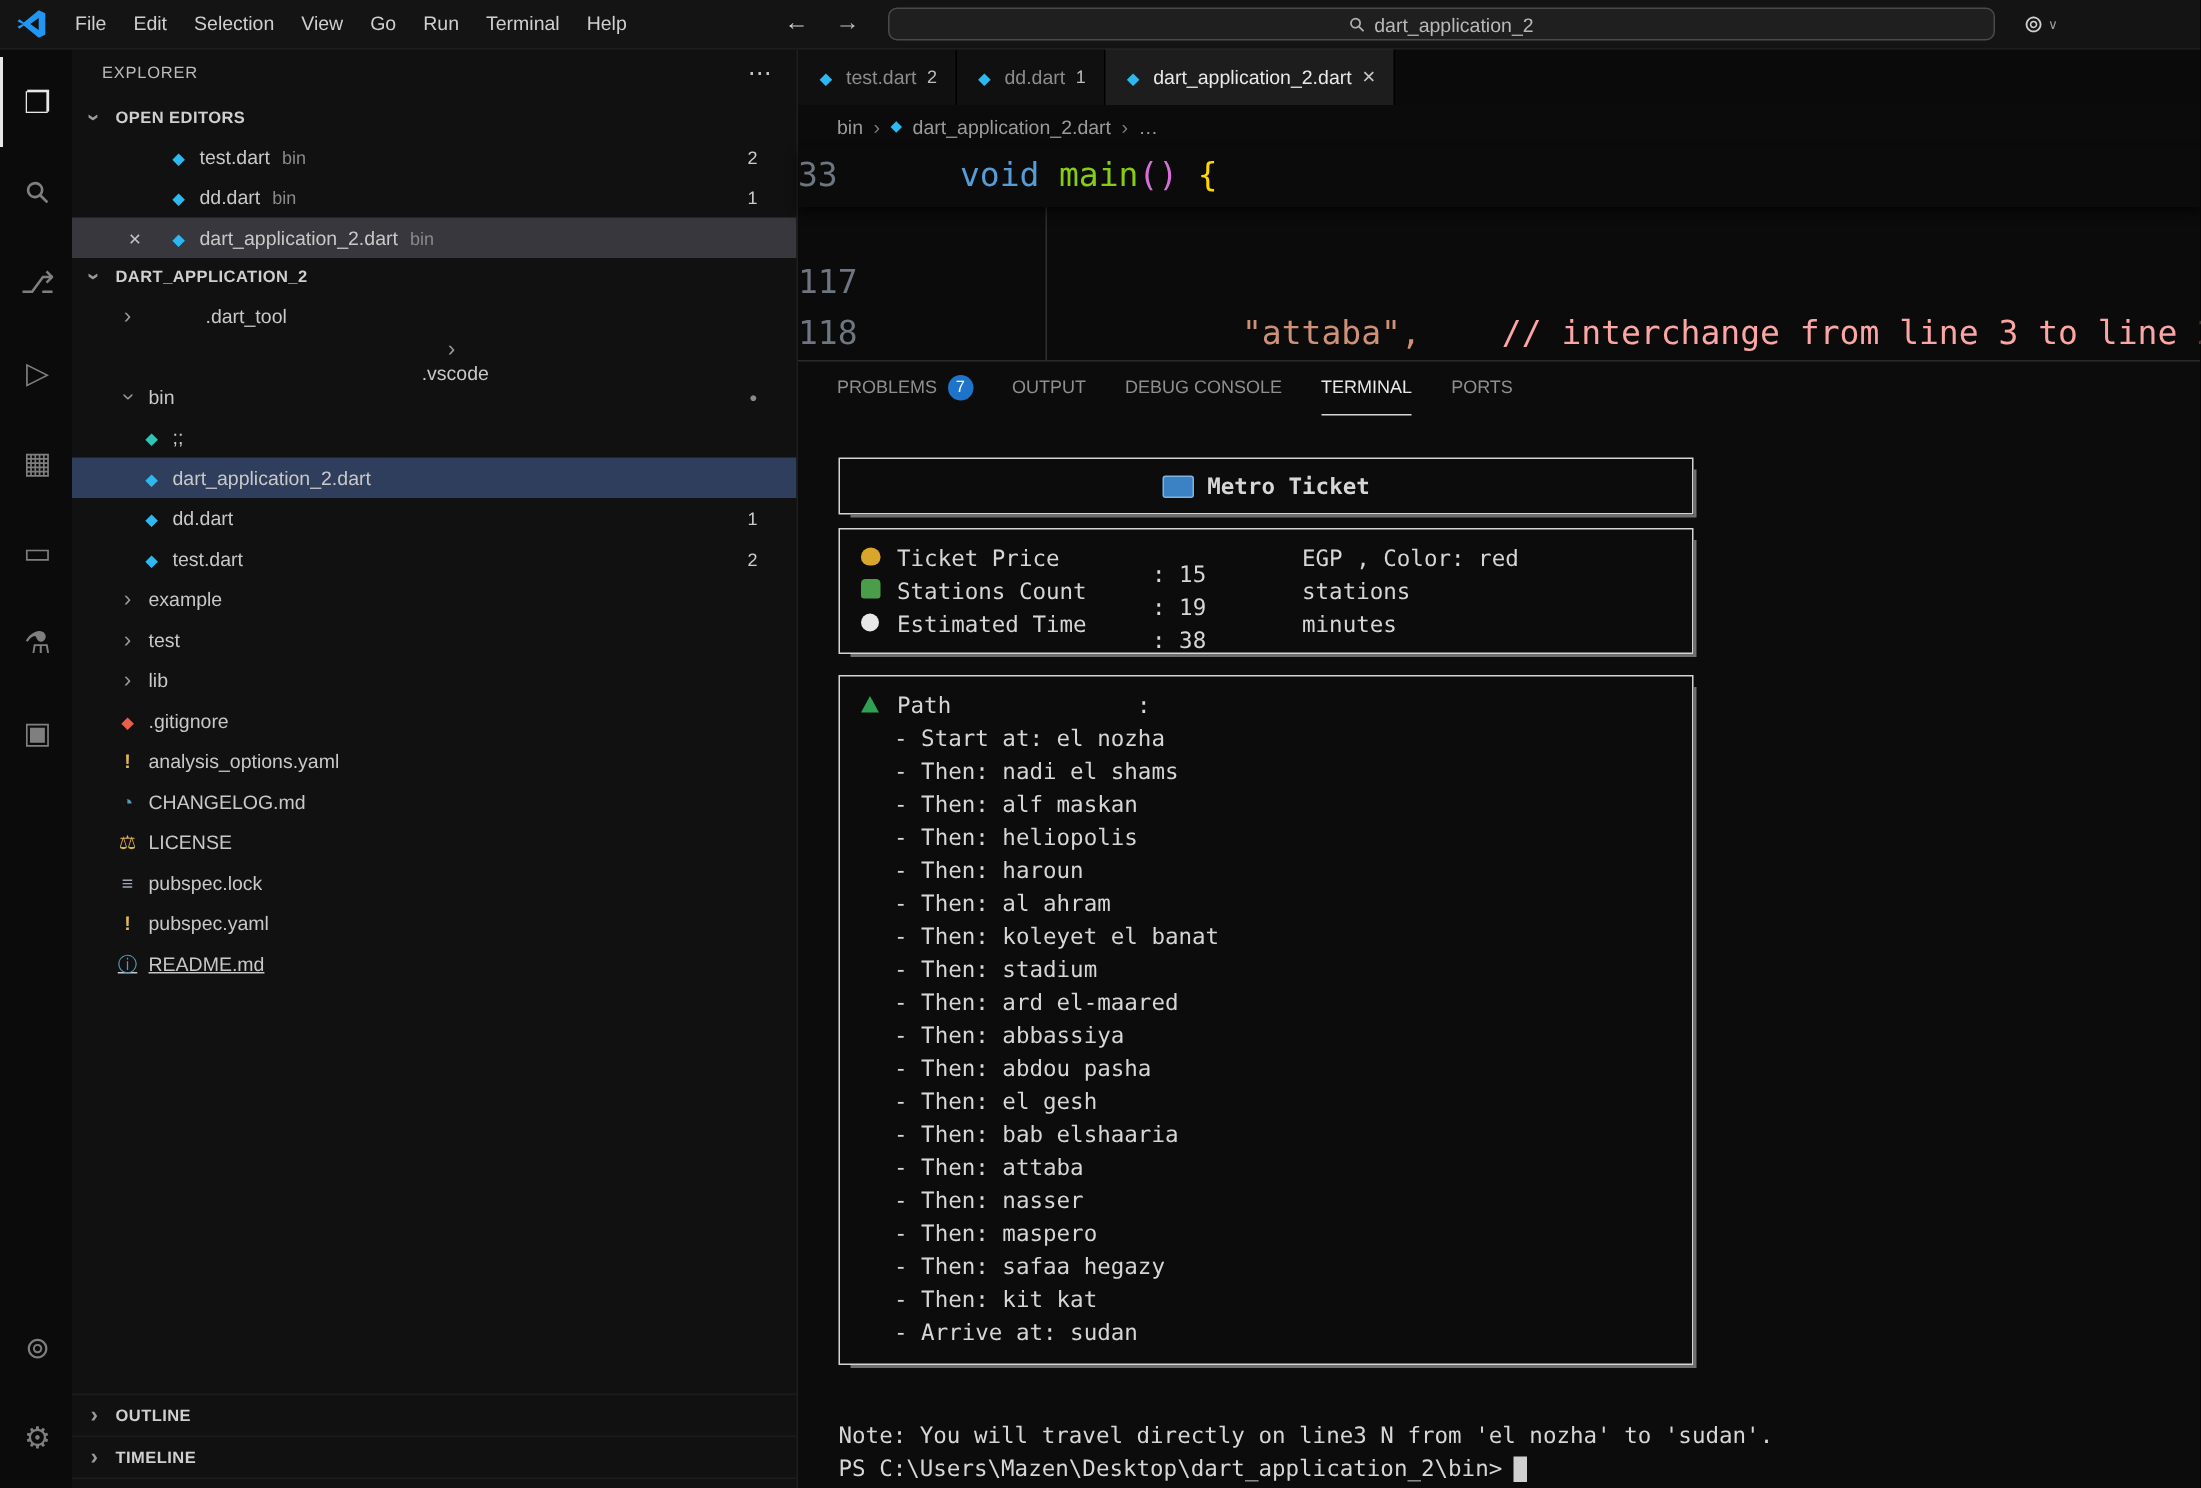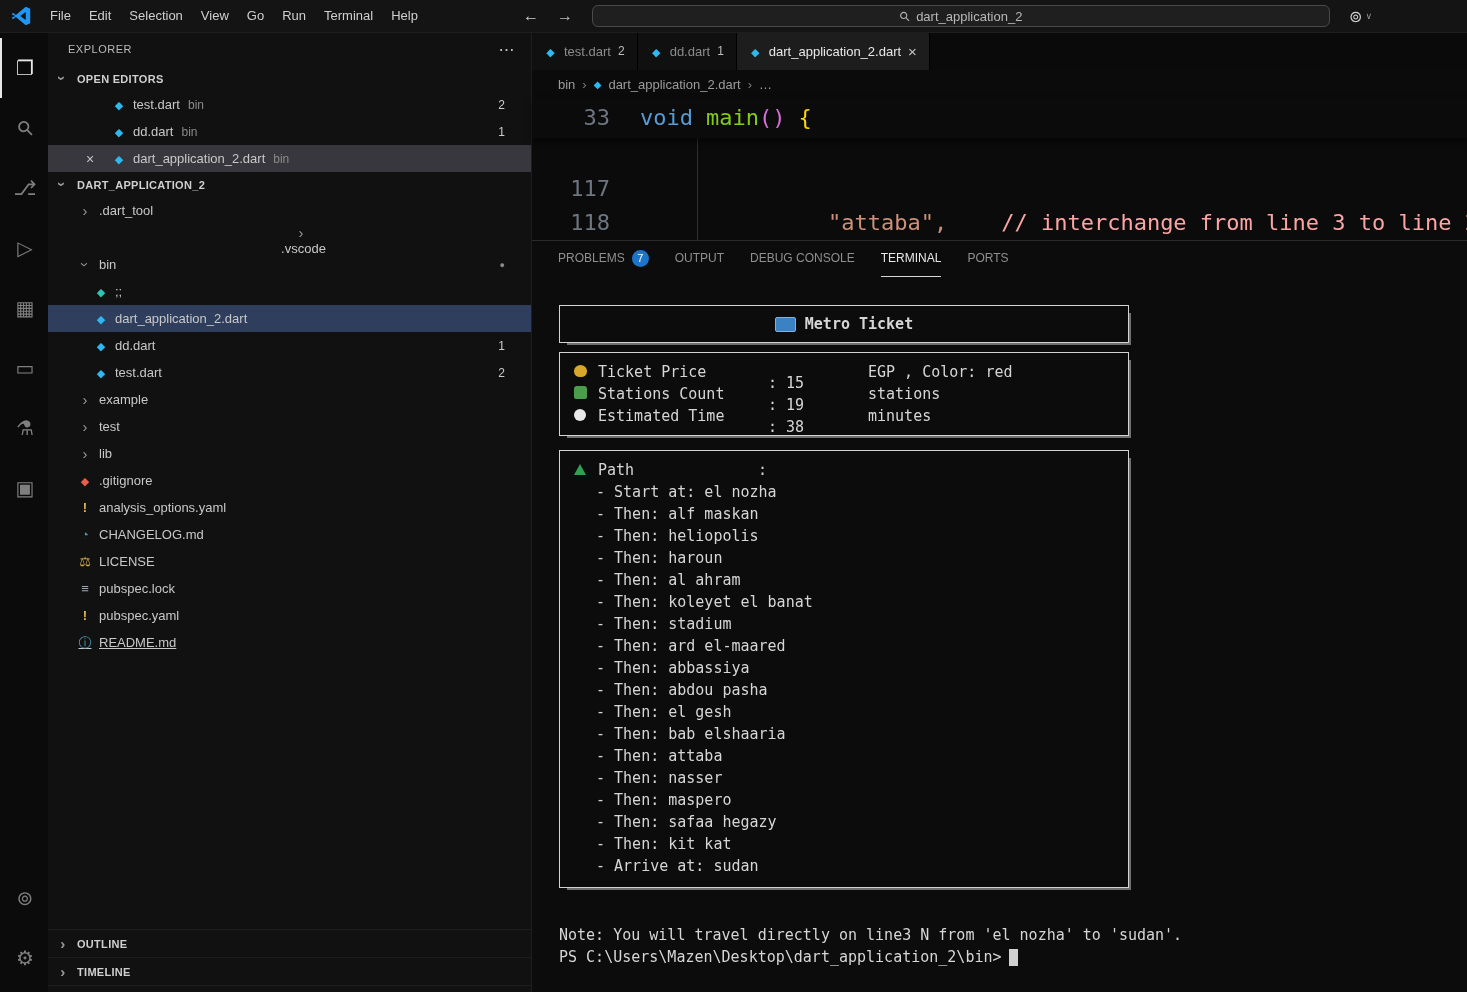--- a/index.html
+++ b/index.html
@@ -85,21 +85,21 @@
   .tab .glyph{width:13px;margin-right:0;}
   .tab-badge{font-size:12px;color:#bdbdbd;}
   .tab-close{display:none;color:#c5c5c5;} .tab-close::before{content:"×";font-size:15px;}
   .tab.active .tab-close{display:inline;}
   .breadcrumb{height:28px;display:flex;align-items:center;padding-left:26px;color:#9b9b9b;font-size:13px;gap:7px;}
   .bc-sep::before{content:"›";color:#7c7c7c;}
   .bc-icon{font-size:10px;color:#2cb9f2;}
   .editor{position:relative;height:142px;font-family:"DejaVu Sans Mono",monospace;font-size:22px;}
   .sticky{position:relative;height:40px;line-height:40px;box-shadow:0 4px 6px rgba(0,0,0,.55);z-index:5;}
   .code-line{position:relative;height:34px;line-height:34px;white-space:pre;}
-  .ln{position:absolute;left:0;width:78px;text-align:right;color:#6e7681;}
+  .ln{position:absolute;left:0;width:78px;text-align:left;color:#6e7681;}
   .sticky-code{margin-left:108px;}
   .code-body{margin-left:190px;}
   .tok-kw{color:#569cd6;} .tok-fn{color:#84cc16;margin-left:13px;} .tok-paren{color:#d670d6;} .tok-brace{color:#ffd700;margin-left:13px;}
   .tok-str{color:#ce9178;} .tok-cmt{color:#fca5a5;margin-left:54px;}
   .guide{position:absolute;left:165px;top:40px;height:102px;width:1px;background:#2f2f2f;}
 
   
   .panel{position:absolute;top:208px;left:0;right:0;bottom:0;background:#0c0c0c;border-top:1px solid #2a2a2a;}
   .panel-tabs{display:flex;gap:26px;padding-left:26px;height:36px;align-items:center;}
   .ptab{height:35px;line-height:35px;font-size:12px;color:#8f8f8f;cursor:pointer;display:flex;align-items:center;gap:7px;
@@ -262,21 +262,21 @@
 
         </div>
       </div>
 
     <div class="sect-head">
       <span class="glyph ic-chev-down"></span>
       <span>DART_APPLICATION_2</span>
     </div>
     <div>
 
-        <div class="trow" style="padding-left: 28px;">
+        <div class="trow" style="padding-left: 28px; gap: 38px;">
           <span class="glyph ic-chev-right"></span>
           <span>.dart_tool</span>
           <span class="spacer"></span>
 
         </div>
 
         <div class="trow" style="padding-left: 28px; flex-direction: column;">
           <span class="glyph ic-chev-right"></span>
           <span>.vscode</span>
           <span class="spacer"></span>
@@ -528,20 +528,21 @@
         <div class="tbox tbox-path">
           <div class="path-head">
             <span class="tree-ico"></span>
             <span class="ph-label">Path</span>
             <span>:</span>
           </div>
           <div>
 
               <div class="path-row">- Start at: el nozha</div>
 
+              <div class="path-row">- Then: nadi el shams</div>
 
               <div class="path-row">- Then: alf maskan</div>
 
               <div class="path-row">- Then: heliopolis</div>
 
               <div class="path-row">- Then: haroun</div>
 
               <div class="path-row">- Then: al ahram</div>
 
               <div class="path-row">- Then: koleyet el banat</div>

